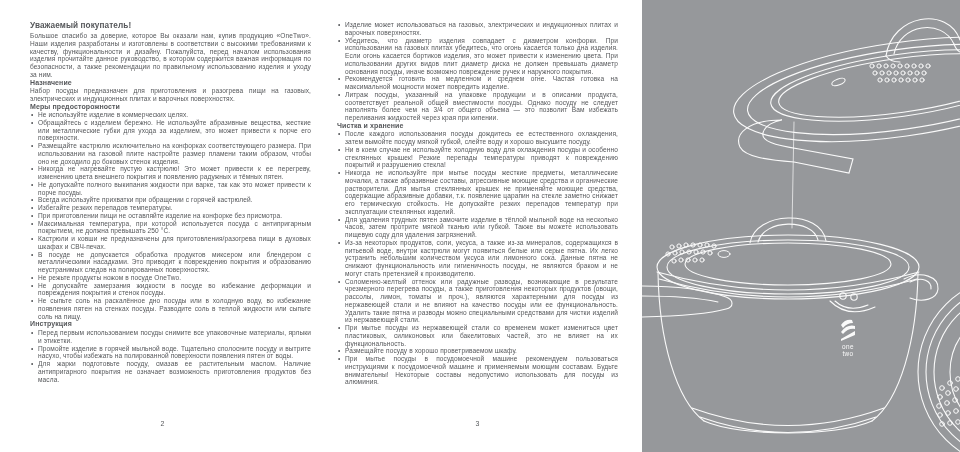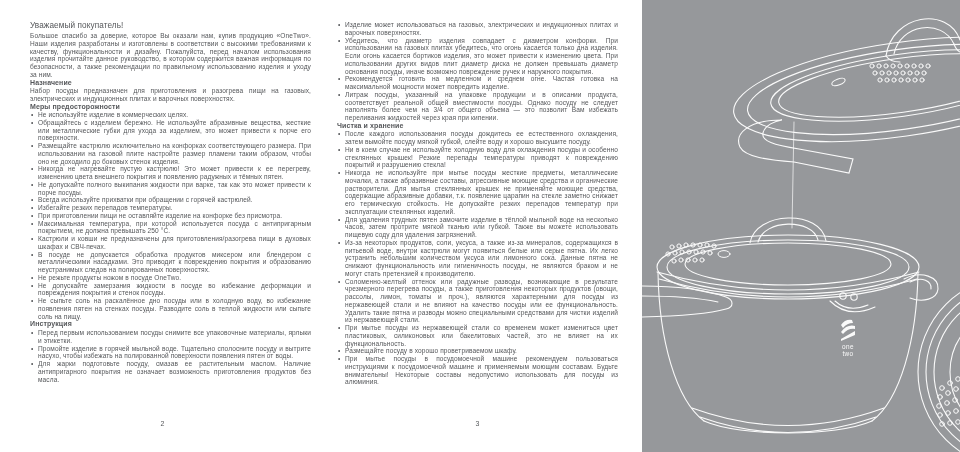--- a/index.html
+++ b/index.html
@@ -9,21 +9,21 @@
     font-family:"Liberation Sans", sans-serif;
     -webkit-font-smoothing:antialiased;
   }
   .column{
     position:absolute;top:21px;width:281px;
     font-size:6.55px;line-height:7.75px;text-align:justify;
     letter-spacing:0.1px;
   }
   .col-left{left:30px;}
   .col-right{left:337px;}
-  .h-main{font-size:8.2px;font-weight:normal;line-height:10px;margin:0 0 1px 0;text-align:left;}
+  .h-main{font-size:8.2px;font-weight:bold;line-height:10px;margin:0 0 1px 0;text-align:left;}
   .h-sec{font-size:7px;font-weight:bold;line-height:8.6px;margin:0;text-align:left;}
   p{margin:0;}
   ul{margin:0;padding:0;list-style:none;}
   li{position:relative;padding-left:8px;}
   li::before{content:"\2022";position:absolute;left:1px;top:0;}
   .page-num{
     position:absolute;top:420px;width:281px;text-align:center;
     font-size:7px;color:#55575a;
   }
   .page-num-left{left:22px;}

